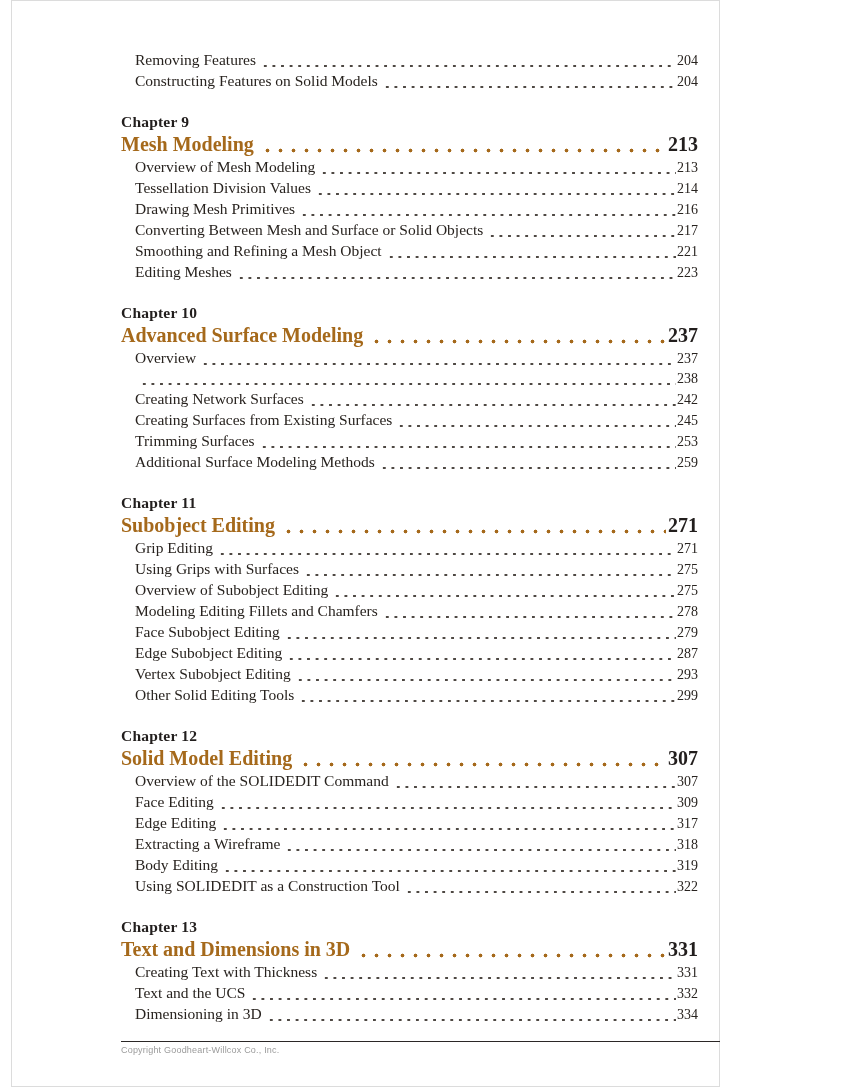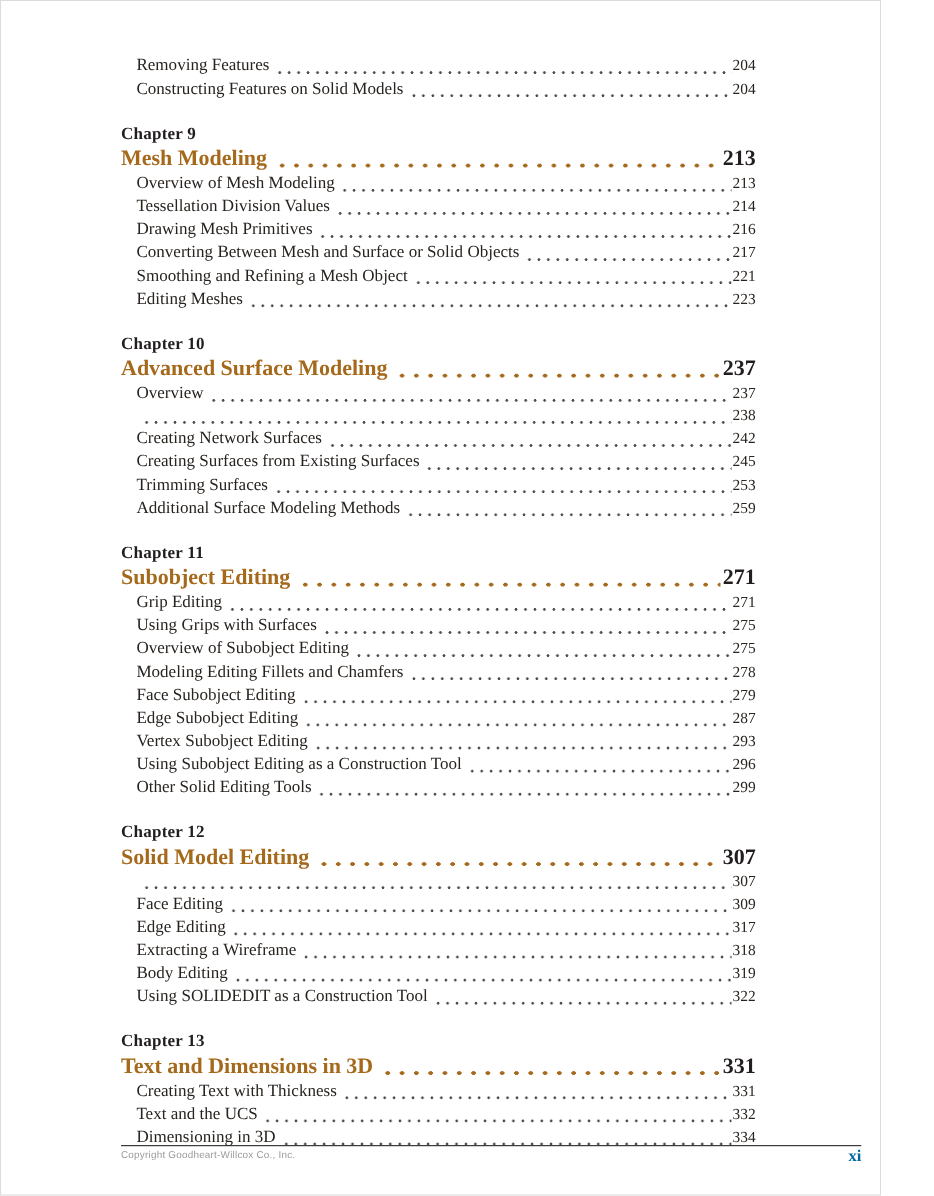--- a/index.html
+++ b/index.html
@@ -1,20 +1,21 @@
 <!DOCTYPE html>
 <html style="--accent: #A5691B;"><head>
 <meta charset="utf-8">
 <style>
   html,body { margin:0; padding:0; background:#ffffff; }
   .page {
-    position:relative; width:801px; height:1087px; background:#fff;
+    position:relative; width:709px; height:1087px; background:#fff;
     font-family:"Liberation Serif", serif;
     box-shadow: inset 0 0 0 1px #dcdcdc;
     overflow:hidden;
+    margin-left:11px;
   }
   .content { position:absolute; left:110px; top:50px; width:577px; }
   .row { display:flex; align-items:baseline; }
   .row .title { white-space:nowrap; }
 
   .entry {
     font-size:15.5px; line-height:20px; color:#28231f; padding-left:14px;
   }
   .leader {
     flex:1 1 auto; align-self:flex-end; height:4px; min-width:12px;
@@ -204,43 +205,39 @@
     <span class="leader"></span>
     <span class="page-num">287</span>
   </div>
 
   <div class="row entry">
     <span class="title">Vertex Subobject Editing</span>
     <span class="leader"></span>
     <span class="page-num">293</span>
   </div>
 
-  <div class="row entry">
-    <span class="title">Using Subobject Editing as a Construction Tool</span>
-    <span class="leader"></span>
-    <span class="page-num">296</span>
-  </div>
 
   <div class="row entry">
     <span class="title">Other Solid Editing Tools</span>
     <span class="leader"></span>
     <span class="page-num">299</span>
   </div>
 </div>
   </div>
 
   <div class="chapter">
     <div class="chapter-label">Chapter 12</div>
     <div class="row chapter-title-row">
       <span class="title">Solid Model Editing</span>
       <span class="leader"></span>
       <span class="page-num">307</span>
     </div>
     <div class="entries">
   <div class="row entry">
+    <span class="title">Overview of the SOLIDEDIT Command</span>
     <span class="leader"></span>
     <span class="page-num">307</span>
   </div>
 
   <div class="row entry">
     <span class="title">Face Editing</span>
     <span class="leader"></span>
     <span class="page-num">309</span>
   </div>
 

